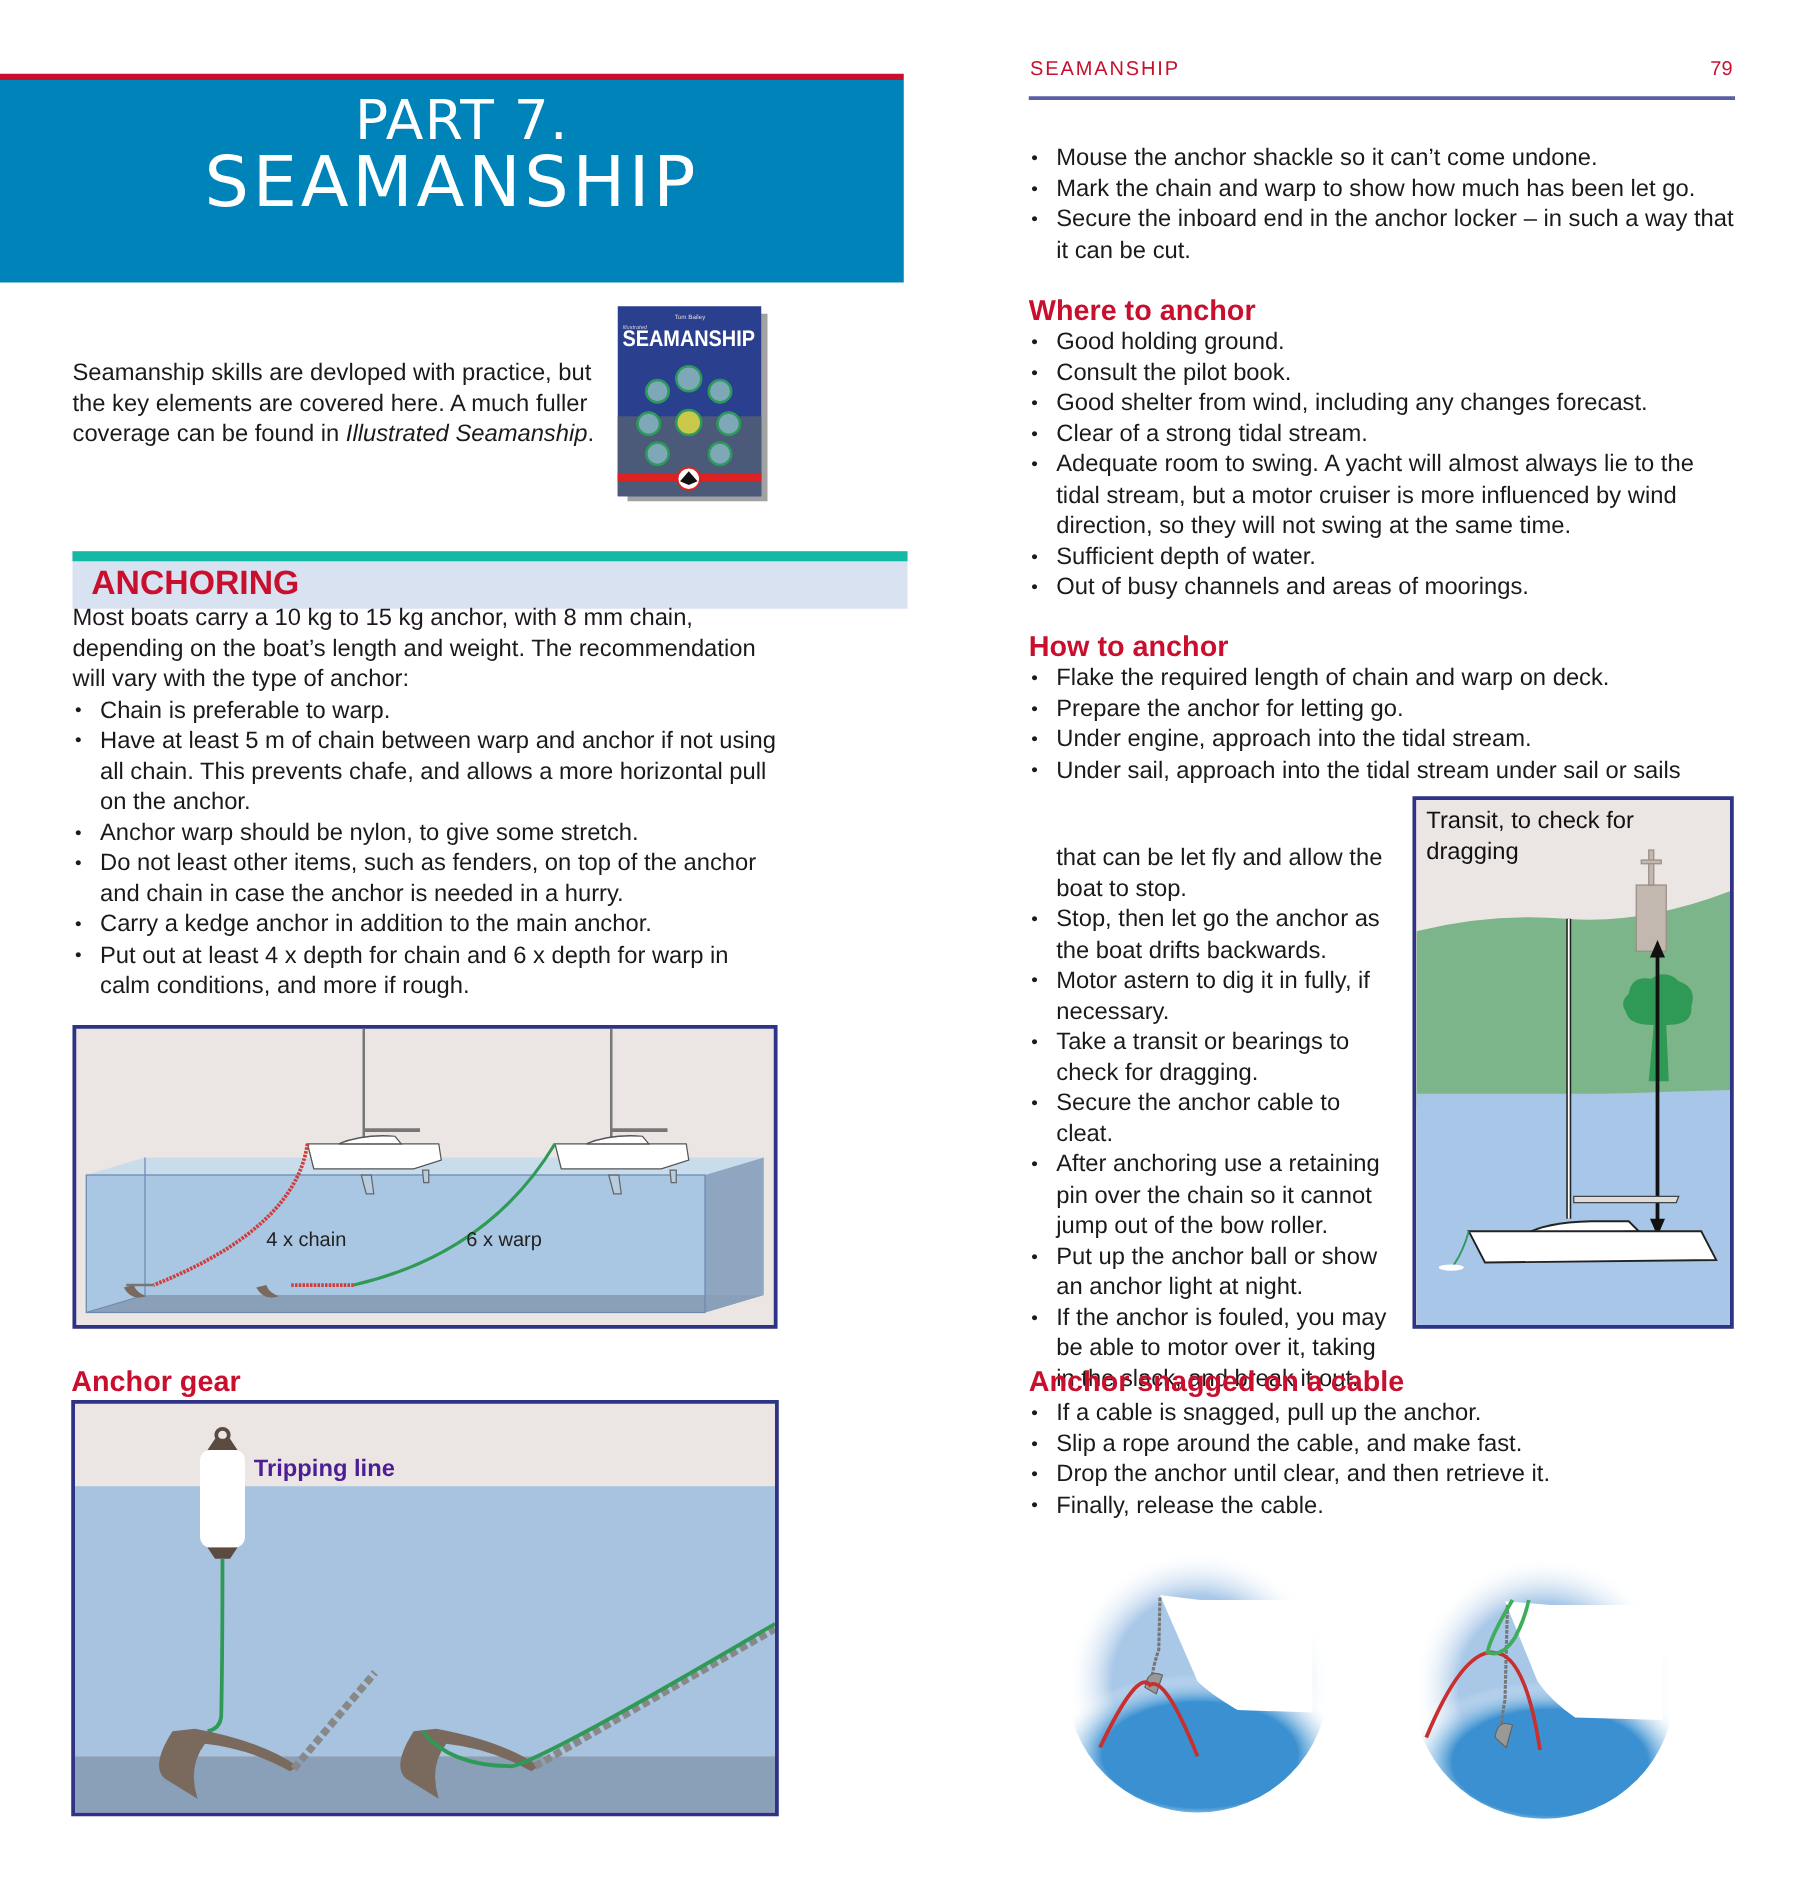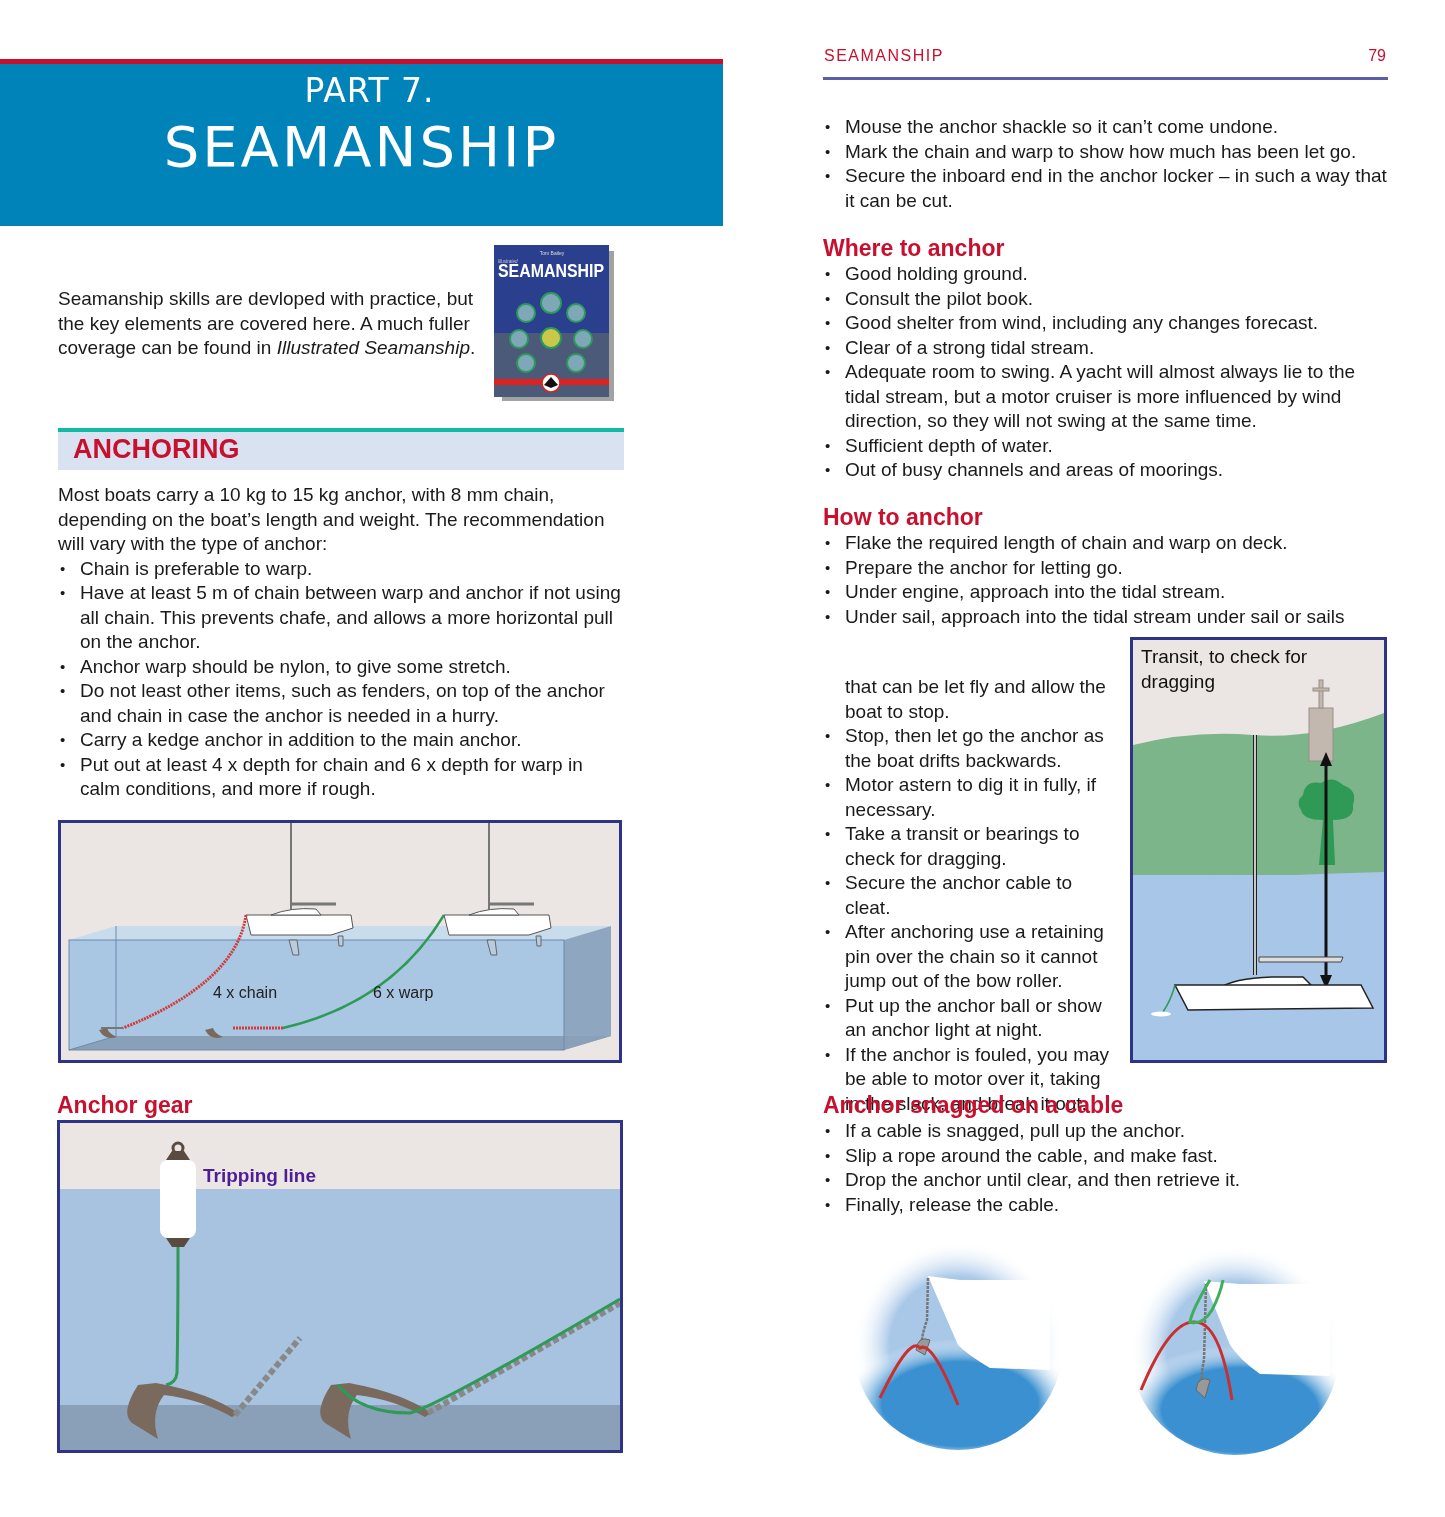--- a/index.html
+++ b/index.html
@@ -6,21 +6,21 @@
     body {
       width: 1445px; height: 1517px; position: relative; overflow: hidden;
       font-family: "Liberation Sans", "DejaVu Sans", sans-serif;
       color: #1a1a1a;
     }
     .abs { position: absolute; }
 
     
     .banner-red { left: 0; top: 59px; width: 723px; height: 5px; background: #c8102e; }
     .banner { left: 0; top: 64px; width: 723px; height: 162px; background: #0083b8; color: #fff; text-align: center; }
-    .banner .part { position: absolute; left: 16px; right: 0; top: 7px; font-size: 33px; letter-spacing: 1px; font-family: "DejaVu Sans", sans-serif; }
+    .banner .part { position: absolute; left: 16px; right: 0; top: 7px; font-size: 44px; letter-spacing: 1px; font-family: "DejaVu Sans", sans-serif; }
     .banner .title { position: absolute; left: 0; right: 0; top: 50px; font-size: 56px; letter-spacing: 3px; font-family: "DejaVu Sans", sans-serif; }
 
     
     .run-head { left: 823px; top: 47px; width: 565px; height: 30px; border-bottom: 3px solid #5b5ea6; }
     .run-head .sec { position: absolute; left: 1px; top: 0; font-size: 16px; letter-spacing: 1.5px; color: #c8102e; }
     .run-head .pg { position: absolute; right: 2px; top: 0; font-size: 16px; color: #c8102e; }
 
     .body-text { font-size: 19px; line-height: 24.5px; color: #1a1a1a; }
     ul.bl { list-style: none; margin: 0; padding: 0; }
     ul.bl li { position: relative; padding-left: 22px; font-size: 19px; line-height: 24.5px; }
@@ -29,21 +29,21 @@
     h3.sub { margin: 0; font-size: 23px; color: #c8102e; font-weight: bold; line-height: 28px; }
 
     
     .intro { left: 58px; top: 287px; width: 430px; }
     .intro em { font-style: italic; }
 
     
     .book { left: 494px; top: 243px; width: 125px; height: 160px; }
 
     
-    .anch-head { left: 58px; top: 428px; width: 566px; height: 38px; background: #d9e2f1; border-top: 4px solid #14b8a6; }
+    .anch-head { left: 58px; top: 441px; width: 668px; height: 38px; background: #d9e2f1; border-top: 8px solid #14b8a6; }
     .anch-head span { position: absolute; left: 15px; top: 2px; font-size: 27px; color: #c8102e; font-weight: bold; }
 
     .anch-body { left: 58px; top: 483px; width: 570px; }
 
     .fig { border: 3px solid #2e3386; box-sizing: border-box; background: #ebe6e3; overflow: hidden; }
     .fig1 { left: 58px; top: 820px; width: 564px; height: 243px; }
     .fig-label { font-size: 16px; color: #222; position: absolute; }
 
     .gear-head { left: 57px; top: 1091px; }
     .fig2 { left: 57px; top: 1120px; width: 566px; height: 333px; }

